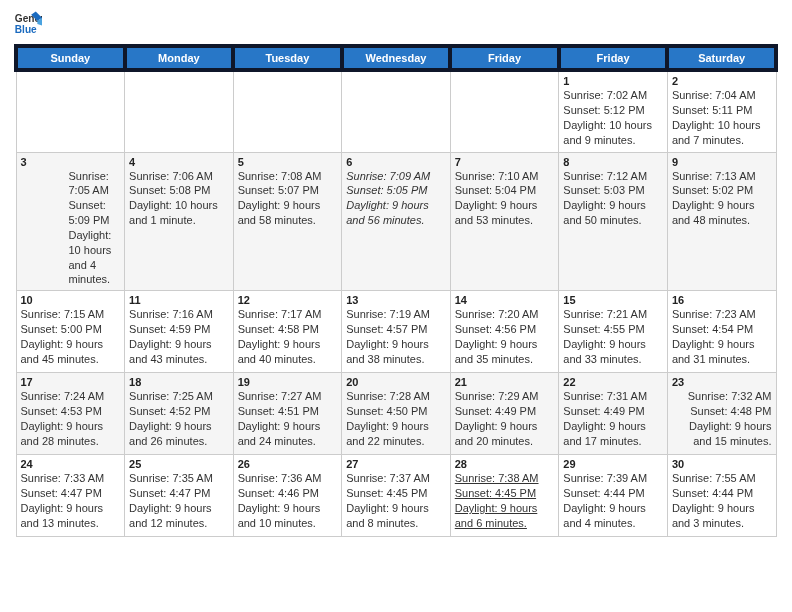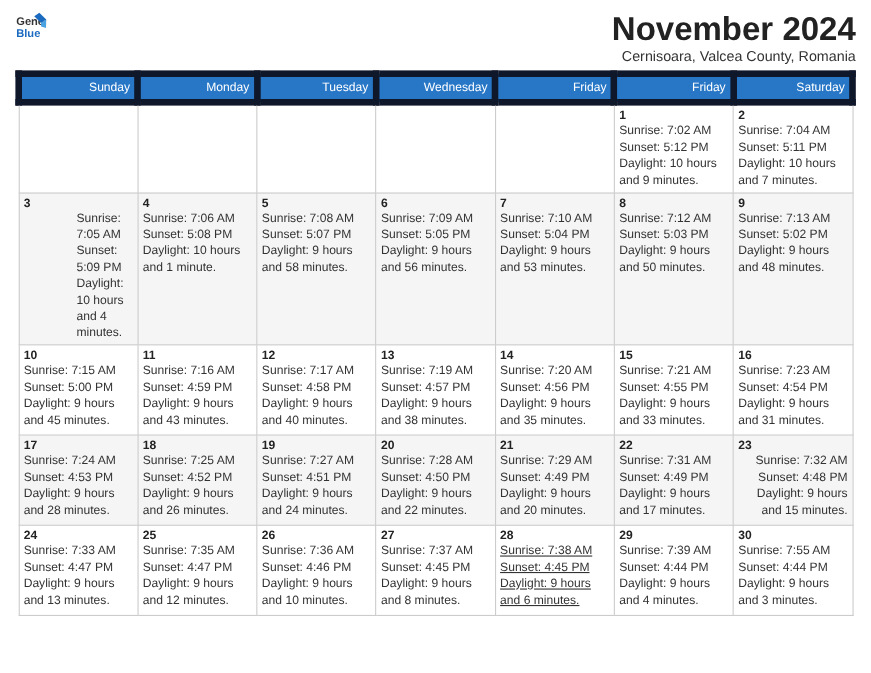--- a/index.html
+++ b/index.html
@@ -45,24 +45,24 @@
     }
     .calendar {
       width: 100%;
       border-collapse: collapse;
       table-layout: fixed;
     }
     .calendar thead th {
       background: #2877c7;
       color: #fff;
       font-size: 11px;
-      font-weight: normal;
+      font-weight: bold;
       padding: 4px 4px;
-      text-align: right;
-      border: 6px solid #0f172a;
+      text-align: center;
+      border: 4px solid #0f172a;
     }
     .calendar tbody td {
       vertical-align: top;
       border: 1px solid #ccc;
       padding: 3px 4px;
       font-size: 9.2px;
       color: #333;
       height: 82px;
       background: #fff;
     }
@@ -90,24 +90,20 @@
 
 <div class="page">
   <div class="header-section">
     <div class="logo">
       <svg class="logo-icon" viewBox="0 0 36 36" xmlns="http://www.w3.org/2000/svg">
         <text x="1" y="16" font-size="13" font-weight="bold" fill="#333">General</text>
         <text x="1" y="30" font-size="13" font-weight="bold" fill="#1a6abf">Blue</text>
         <polygon points="28,2 36,10 30,14 22,6" fill="#1a6abf"></polygon>
         <polygon points="30,14 36,10 36,20 30,18" fill="#4aa3e0"></polygon>
       </svg>
-    </div>
-    <div class="title-section">
-      <div class="month-title">November 2024</div>
-      <div class="location">Cernisoara, Valcea County, Romania</div>
     </div>
   </div>
 
   <table class="calendar">
     <thead>
       <tr>
         <th>Sunday</th>
         <th>Monday</th>
         <th>Tuesday</th>
         <th>Wednesday</th>
@@ -150,21 +146,21 @@
 Daylight: 10 hours and 1 minute.</div>
           </td>
           <td>
             <span class="day-number">5</span>
             <div class="day-info" style="white-space: pre-line;">Sunrise: 7:08 AM
 Sunset: 5:07 PM
 Daylight: 9 hours and 58 minutes.</div>
           </td>
           <td>
             <span class="day-number">6</span>
-            <div class="day-info" style="white-space: pre-line;">Sunrise: 7:09 AM
+            <div class="day-info" style="white-space: pre-line; font-style: italic;">Sunrise: 7:09 AM
 Sunset: 5:05 PM
 Daylight: 9 hours and 56 minutes.</div>
           </td>
           <td>
             <span class="day-number">7</span>
             <div class="day-info" style="white-space: pre-line;">Sunrise: 7:10 AM
 Sunset: 5:04 PM
 Daylight: 9 hours and 53 minutes.</div>
           </td>
           <td>

